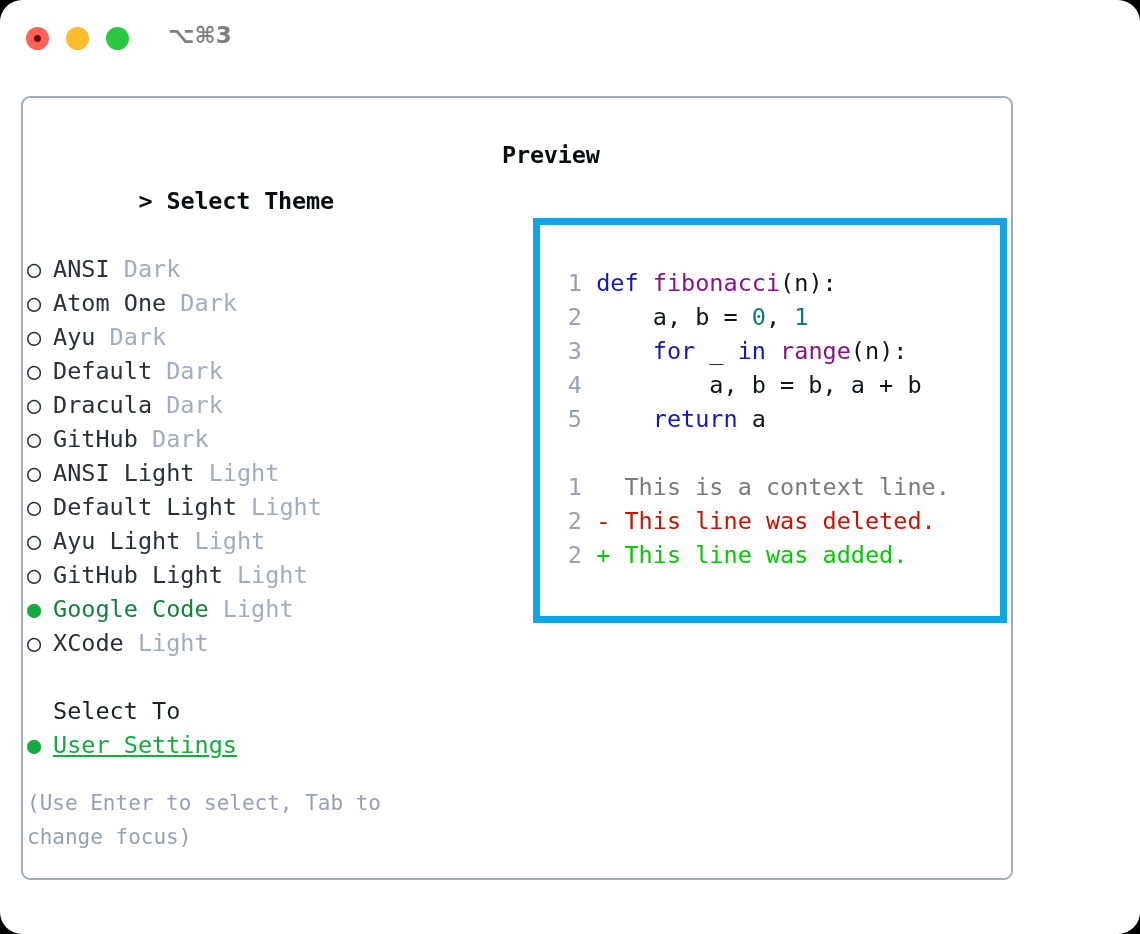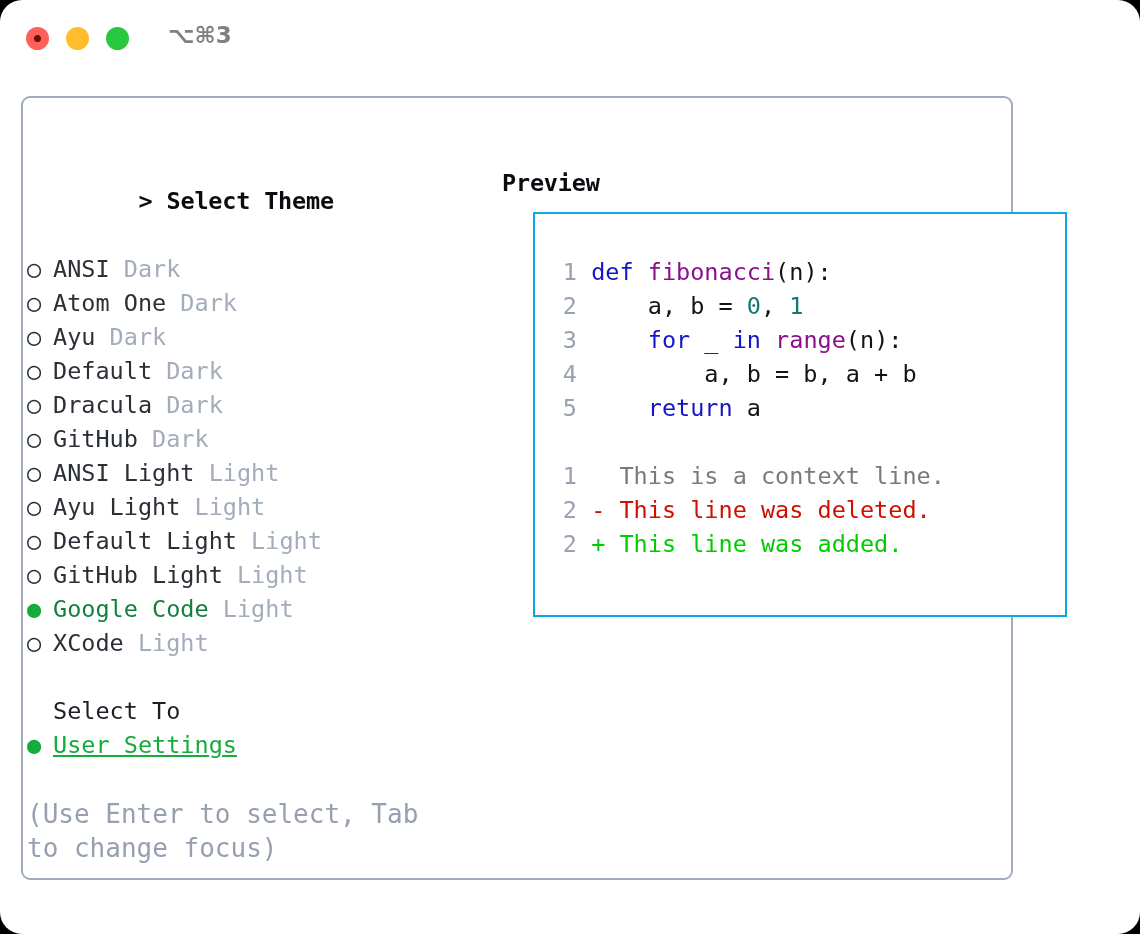--- a/index.html
+++ b/index.html
@@ -86,21 +86,21 @@
   
   .col-left {
     position: absolute;
     left: 4px;
     top: 52px;
     width: 440px;
   }
   .col-right {
     position: absolute;
     left: 479px;
-    top: 68px;
+    top: 40px;
     width: 490px;
   }
 
   
   .row {
     font-family: "DejaVu Sans Mono", monospace;
     font-size: 23.5px;
     line-height: 34px;
     color: #2b2f36;
     white-space: pre;
@@ -127,43 +127,43 @@
     font-size: 23.5px;
     line-height: 34px;
     color: #1b1f26;
     white-space: pre;
     padding-left: 26px;
   }
   .apply-name { color: #2b2f36; }
   .apply-name.selected { color: #15ab3d; text-decoration: underline; }
 
   .hint {
-    margin-top: 35px;
-    font-family: "DejaVu Sans Mono", monospace;
-    font-size: 26px;
+    margin-top: 24px;
+    font-family: "DejaVu Sans Mono", monospace;
+    font-size: 21px;
     line-height: 34px;
     color: #97a0b0;
     width: 420px;
   }
 
   
   .preview-title {
     font-family: "DejaVu Sans Mono", monospace;
     font-size: 23.5px;
     font-weight: 700;
     color: #0a0c10;
     line-height: 34px;
     letter-spacing: -0.2px;
   }
   .preview-box {
-    margin-top: 12px;
+    margin-top: 46px;
     margin-left: 31px;
-    width: 534px;
+    width: 474px;
     height: 405px;
-    border: 2px solid #0ea5e9;
+    border: 7px solid #0ea5e9;
     box-sizing: border-box;
     background: #ffffff;
     position: relative;
   }
   .code {
     position: absolute;
     left: 16px;
     top: 41px;
     font-family: "DejaVu Sans Mono", monospace;
     font-size: 23.5px;
@@ -208,22 +208,22 @@
       </div>
 
       <div id="theme-list">
           <div class="row"><span class="bullet off">○ </span><span class="theme-name">ANSI</span><span class="theme-kind"> Dark</span></div>
           <div class="row"><span class="bullet off">○ </span><span class="theme-name">Atom One</span><span class="theme-kind"> Dark</span></div>
           <div class="row"><span class="bullet off">○ </span><span class="theme-name">Ayu</span><span class="theme-kind"> Dark</span></div>
           <div class="row"><span class="bullet off">○ </span><span class="theme-name">Default</span><span class="theme-kind"> Dark</span></div>
           <div class="row"><span class="bullet off">○ </span><span class="theme-name">Dracula</span><span class="theme-kind"> Dark</span></div>
           <div class="row"><span class="bullet off">○ </span><span class="theme-name">GitHub</span><span class="theme-kind"> Dark</span></div>
           <div class="row"><span class="bullet off">○ </span><span class="theme-name">ANSI Light</span><span class="theme-kind"> Light</span></div>
+          <div class="row"><span class="bullet off">○ </span><span class="theme-name">Default Light</span><span class="theme-kind"> Light</span></div>
           <div class="row"><span class="bullet off">○ </span><span class="theme-name">Ayu Light</span><span class="theme-kind"> Light</span></div>
-          <div class="row"><span class="bullet off">○ </span><span class="theme-name">Default Light</span><span class="theme-kind"> Light</span></div>
           <div class="row"><span class="bullet off">○ </span><span class="theme-name">GitHub Light</span><span class="theme-kind"> Light</span></div>
           <div class="row"><span class="bullet on">● </span><span class="theme-name selected">Google Code</span><span class="theme-kind"> Light</span></div>
           <div class="row"><span class="bullet off">○ </span><span class="theme-name">XCode</span><span class="theme-kind"> Light</span></div>
         </div>
 
       <div class="section-gap"></div>
 
       <div class="section-title">Select To</div>
       <div id="apply-list">
           <div class="row"><span class="bullet on">● </span><span class="apply-name selected">User Settings</span></div>

